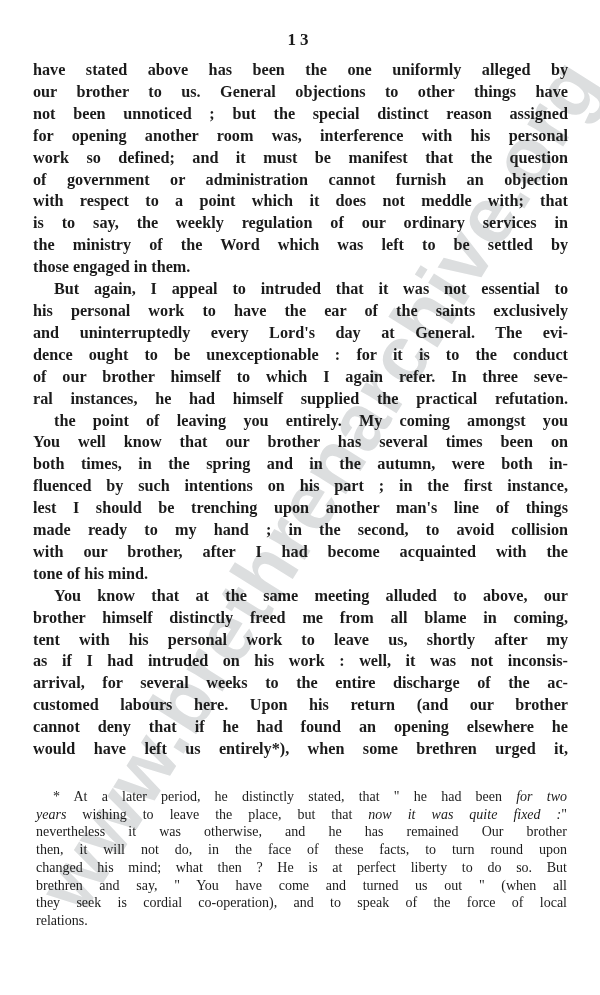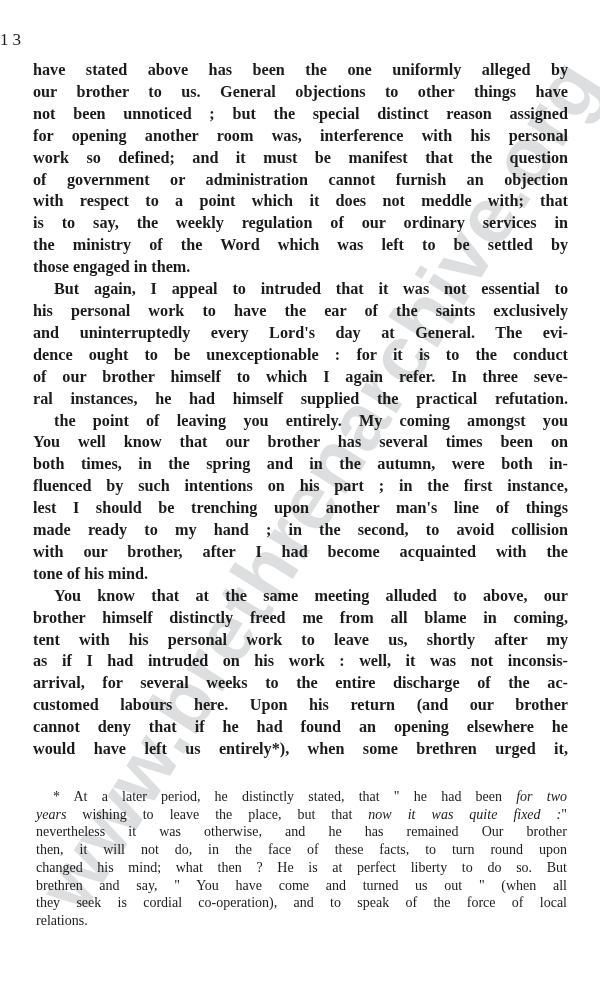--- a/index.html
+++ b/index.html
@@ -32,23 +32,23 @@
     transform: rotate(-58deg);
     transform-origin: 0 0;
     user-select: none;
   }
   .page-number {
     position: absolute;
     top: 30px;
     left: 0;
     right: 0;
     z-index: 1;
-    text-align: left;
+    text-align: center;
     font-size: 17px;
-    font-weight: 400;
+    font-weight: 700;
     letter-spacing: 4px;
   }
   .body-text {
     position: absolute;
     left: 33px;
     top: 60px;
     width: 535px;
     z-index: 1;
     font-size: 16.2px;
     line-height: 21.9px;

